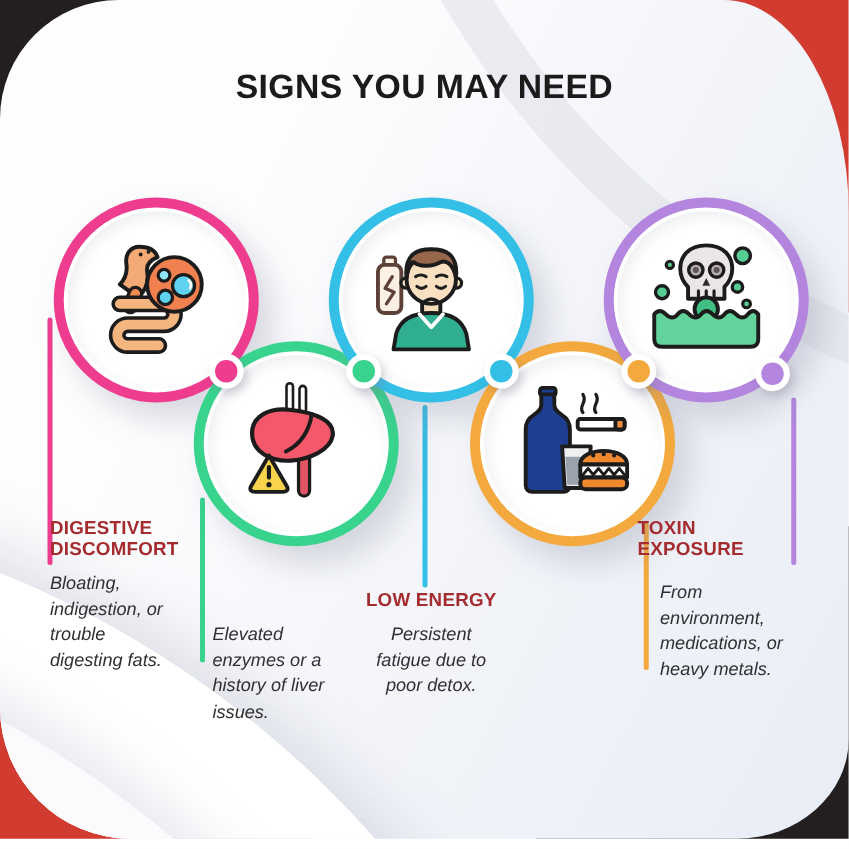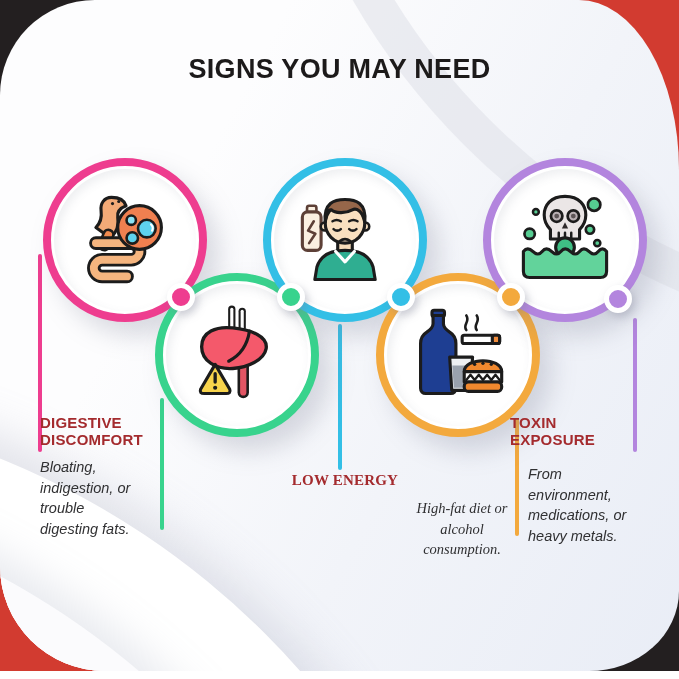--- a/index.html
+++ b/index.html
@@ -57,21 +57,21 @@
   
   .sign-text { position:absolute; z-index:3; }
   .sign-text .heading {
     font-weight:700; font-size:15px; line-height:17px; letter-spacing:.2px;
     color:var(--heading_red); margin-bottom:9px;
   }
   .sign-text .body {
     font-style:italic; font-size:14.5px; line-height:20.5px; color:var(--body_text);
   }
   .ta-left   { text-align:left; }
-  .ta-center { text-align:center;font-family:Liberation Serif, serif; }
+  .ta-center { text-align:center; }
   .ta-right  { text-align:left; }
 </style>
 </head>
 <body>
 
 <div class="corner tl"></div>
 <div class="corner tr"></div>
 <div class="corner bl"></div>
 <div class="corner br"></div>
 
@@ -204,26 +204,27 @@
 <div class="dot" style="left: 387px; top: 283px; background-color: rgb(51, 191, 230);"></div>
 <div class="dot" style="left: 497px; top: 283px; background-color: rgb(243, 169, 61);"></div>
 <div class="dot" style="left: 604px; top: 285px; background-color: rgb(179, 133, 222);"></div>
 
 <div class="sign-text ta-left" style="left:40px; top:414px; width:130px;">
   <div class="heading">DIGESTIVE DISCOMFORT</div>
   <div class="body" style="width:100px;">Bloating, indigestion, or trouble digesting fats.</div>
 </div>
 
 <div class="sign-text ta-left" style="left:170px; top:498px; width:115px;">
+  <div class="body" style="width:112px;">Elevated enzymes or a history of liver issues.</div>
 </div>
 
 <div class="sign-text ta-center" style="left:263px; top:472px; width:164px;">
   <div class="heading">LOW ENERGY</div>
+  <div class="body" style="width:112px; margin:0 auto;">Persistent fatigue due to poor detox.</div>
 </div>
 
 <div class="sign-text ta-center" style="left:392px; top:498px; width:140px;">
-  <div class="body" style="width:96px; margin:0 auto;">High-fat diet or alcohol consumption.</div>
 </div>
 
 <div class="sign-text ta-right" style="left:510px; top:414px; width:118px;">
   <div class="heading">TOXIN EXPOSURE</div>
   <div class="body" style="width:100px; margin-left:auto;margin-top:16px;">From environment, medications, or heavy metals.</div>
 </div>
 
 </body></html>

